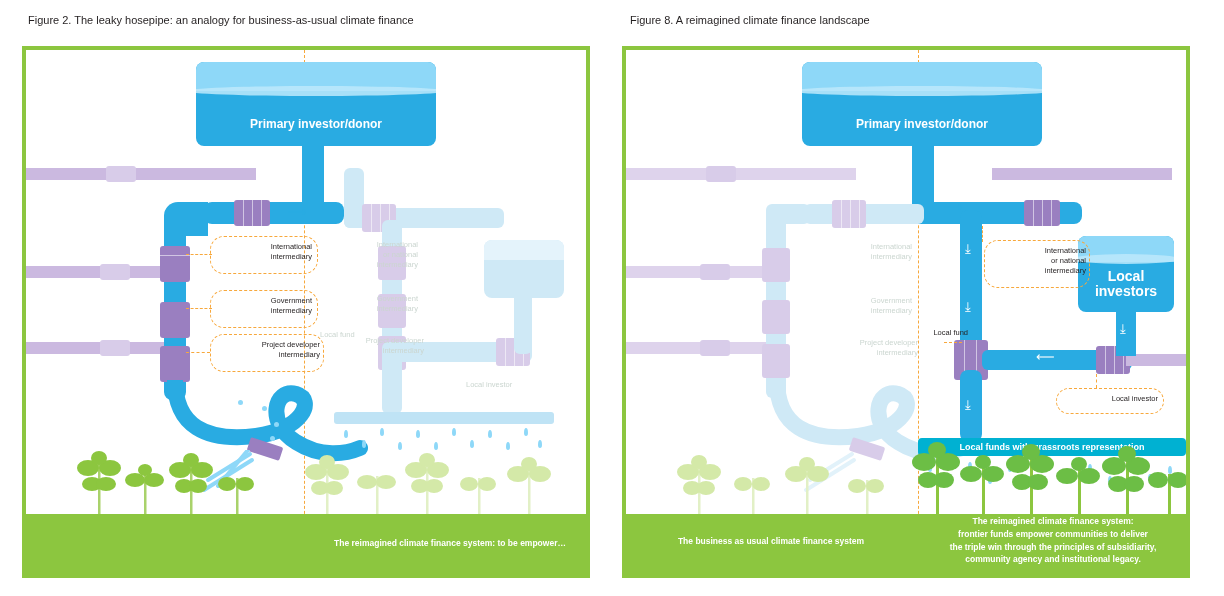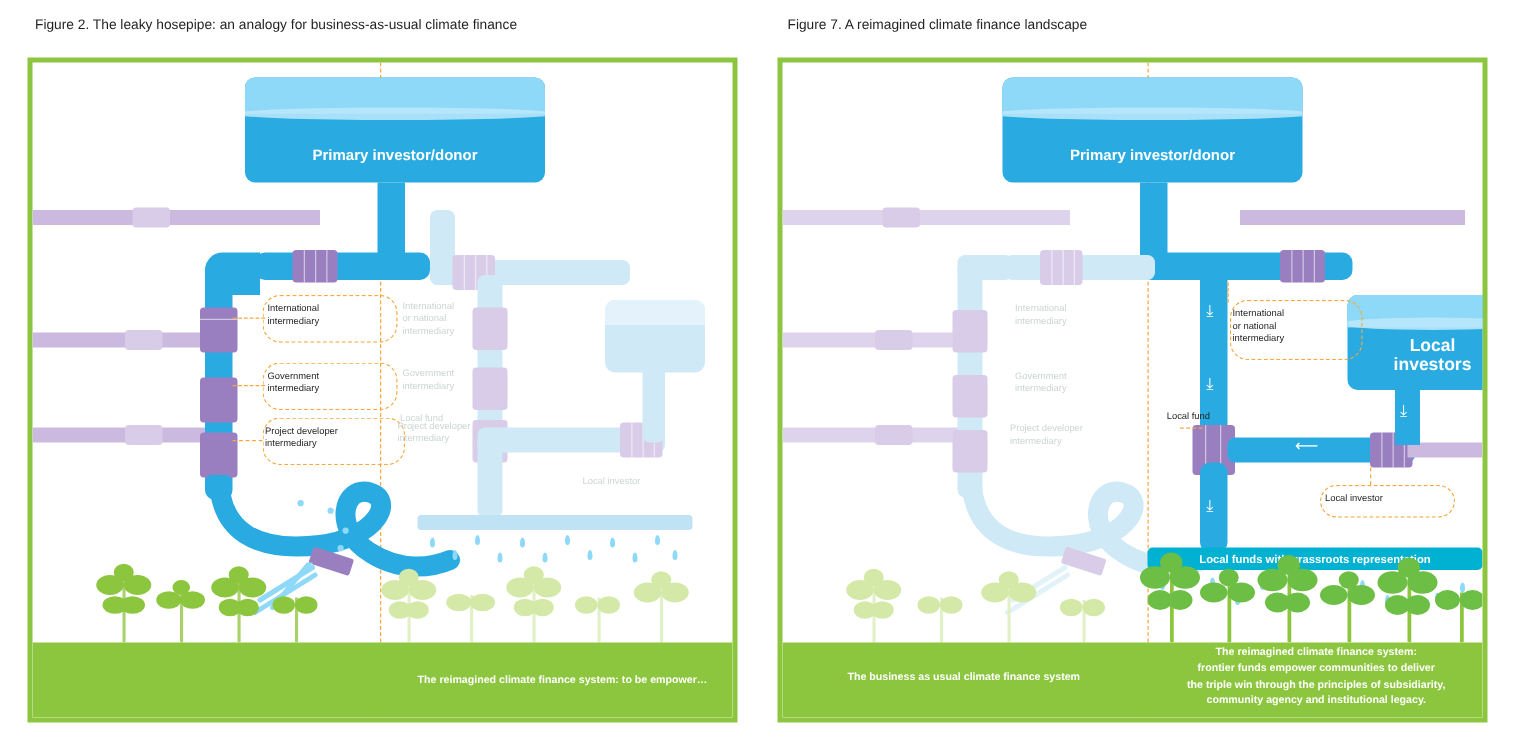--- a/index.html
+++ b/index.html
@@ -28,21 +28,21 @@
   .pipe.pale{background:#cfe9f6;}
   .pipe.lilac{background:#cbb9e0;}
   .pipe.lilac-pale{background:#ded3ec;}
   .valve{position:absolute;background:#9a7fc0;border-radius:3px;}
   .valve.pale{background:#d8cce9;}
   .valve .tick{position:absolute;top:0;bottom:0;width:1px;background:rgba(255,255,255,.55);}
   .valve-h{height:16px;}
   .valve-v{width:16px;}
   .elbow{position:absolute;border:12px solid #29abe2;border-radius:18px;background:transparent;}
   
-  .callout{position:absolute;font-size:7.5px;color:#231f20;line-height:1.35;text-align:left;}
+  .callout{position:absolute;font-size:7.5px;color:#231f20;line-height:1.35;text-align:right;}
   .callout.pale{color:#cbd6d0;}
   .callout-bubble{position:absolute;border:1px dashed #f7a83c;border-radius:14px;}
   .lead{position:absolute;border-top:1px dashed #f7a83c;}
   .leadv{position:absolute;border-left:1px dashed #f7a83c;}
   
   .sprinkler{position:absolute;background:#bfe3f5;border-radius:3px;}
   .drops span{position:absolute;width:4px;height:8px;background:#8ed8f8;border-radius:50% 50% 50% 50%/60% 60% 40% 40%;}
   .ribbon{position:absolute;background:#00b1d2;border-radius:4px;color:#fff;font-size:9px;font-weight:bold;display:flex;align-items:center;justify-content:center;}
   .plants{position:absolute;left:0;right:0;bottom:60px;height:80px;}
   .leak{position:absolute;width:5px;height:5px;border-radius:50%;background:#8ed8f8;}
@@ -238,21 +238,21 @@
           </g>
         </g>
       </svg>
 
       <div class="ground"></div>
       <div class="band-text" style="left:290px;width:268px;white-space:pre-line;bottom:24px;">The reimagined climate finance system: to be empower…</div>
     </div>
   </div>
 
   <div class="panel">
-    <div class="fig-caption" style="left:18px;">Figure 7. A reimagined climate finance landscape</div>
+    <div class="fig-caption" style="left:18px;">Figure 8. A reimagined climate finance landscape</div>
 
     <div class="frame right">
 
       <div class="divider" style="left:292px;"></div>
 
       <div class="tank" style="left:176px;top:12px;width:240px;height:84px;">
         <div class="water-top"></div>
         <div class="wave" style="left:-10px;right:-10px;"></div>
         <div class="tank-label">Primary investor/donor</div>
       </div>
@@ -314,21 +314,21 @@
 
       <div class="pipe" style="left:356px;top:300px;width:150px;height:20px;border-radius:6px;"></div>
       <div class="arrow" style="left:410px;top:300px;">⟵</div>
       <div class="valve valve-h" style="left:470px;top:296px;width:34px;height:28px;">
         <div class="tick" style="left:9px;"></div>
           <div class="tick" style="left:18px;"></div>
           <div class="tick" style="left:27px;"></div>
       </div>
       <div class="pipe lilac" style="left:500px;top:304px;width:60px;height:12px;"></div>
 
-      <div class="tank local" style="left:452px;top:186px;width:96px;height:76px;padding-left:40px;">
+      <div class="tank local" style="left:452px;top:186px;width:96px;height:76px;">
         <div class="water-top"></div>
         <div class="wave" style="left:-6px;right:-6px;top:24%;"></div>
         <div class="tank-label" style="white-space:pre-line;">Local
 investors</div>
       </div>
       <div class="pipe" style="left:490px;top:258px;width:20px;height:48px;"></div>
       <div class="arrow" style="left:494px;top:272px;">⤓</div>
 
       <div class="pipe" style="left:334px;top:320px;width:22px;height:72px;border-radius:8px;"></div>
       <div class="arrow" style="left:339px;top:348px;">⤓</div>

